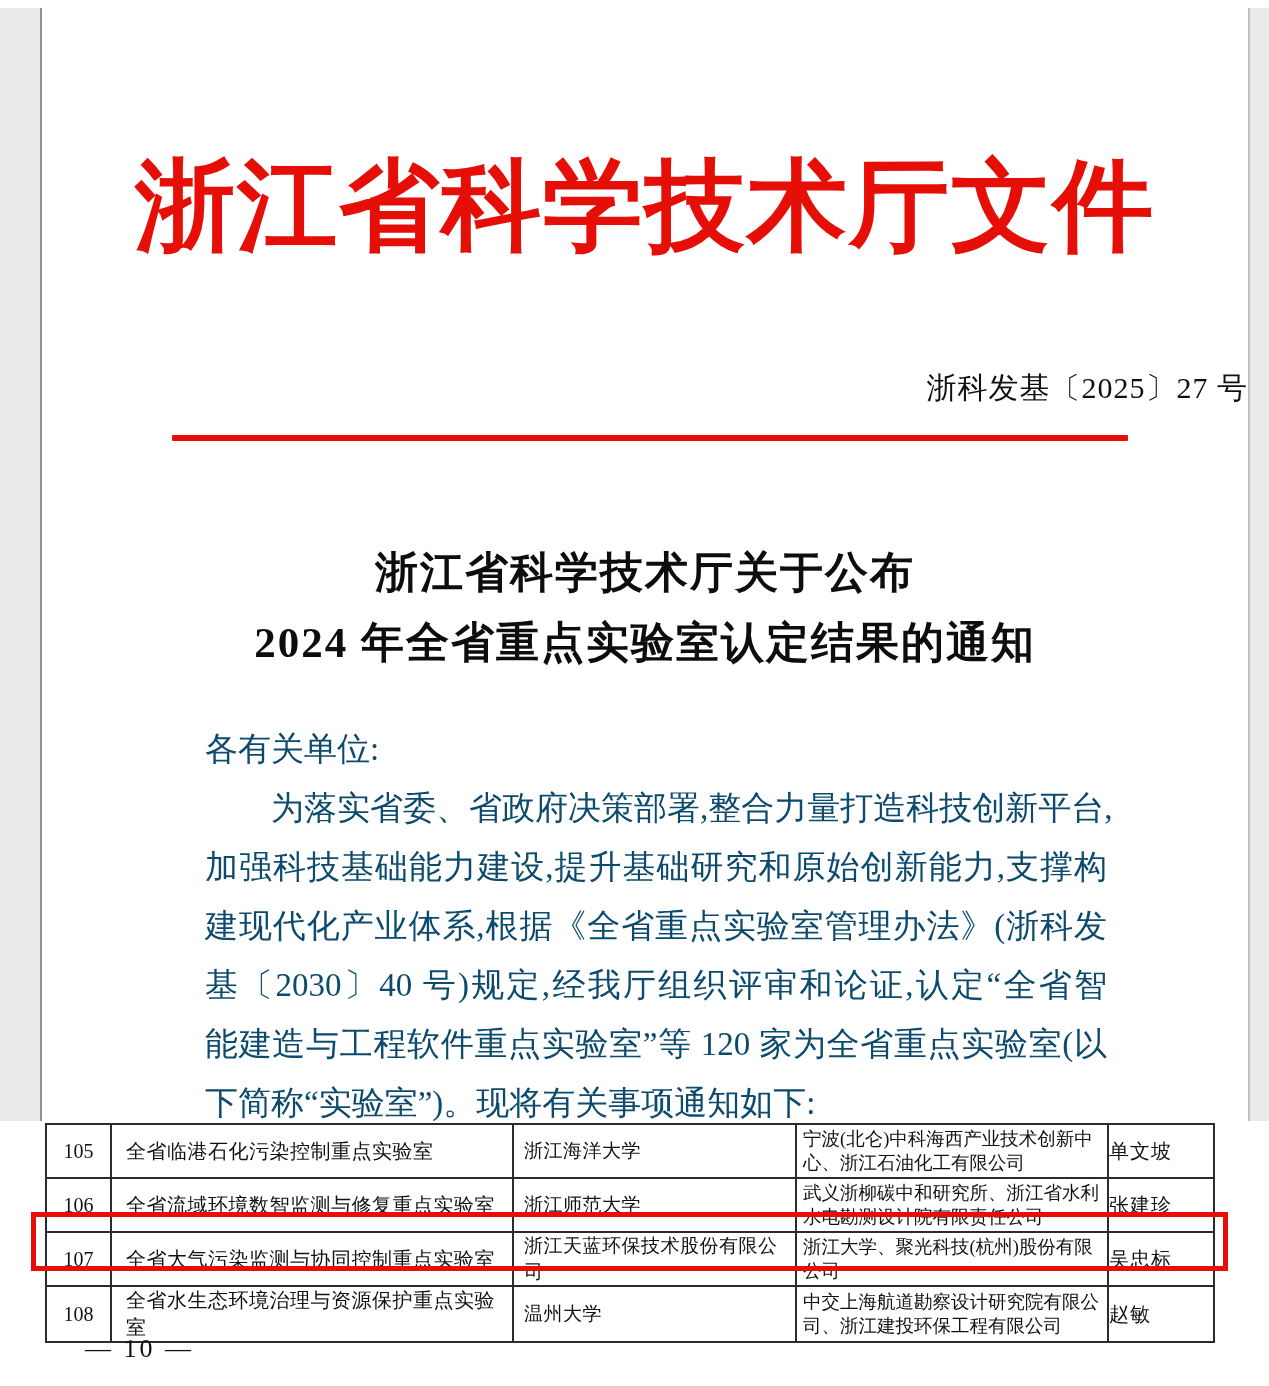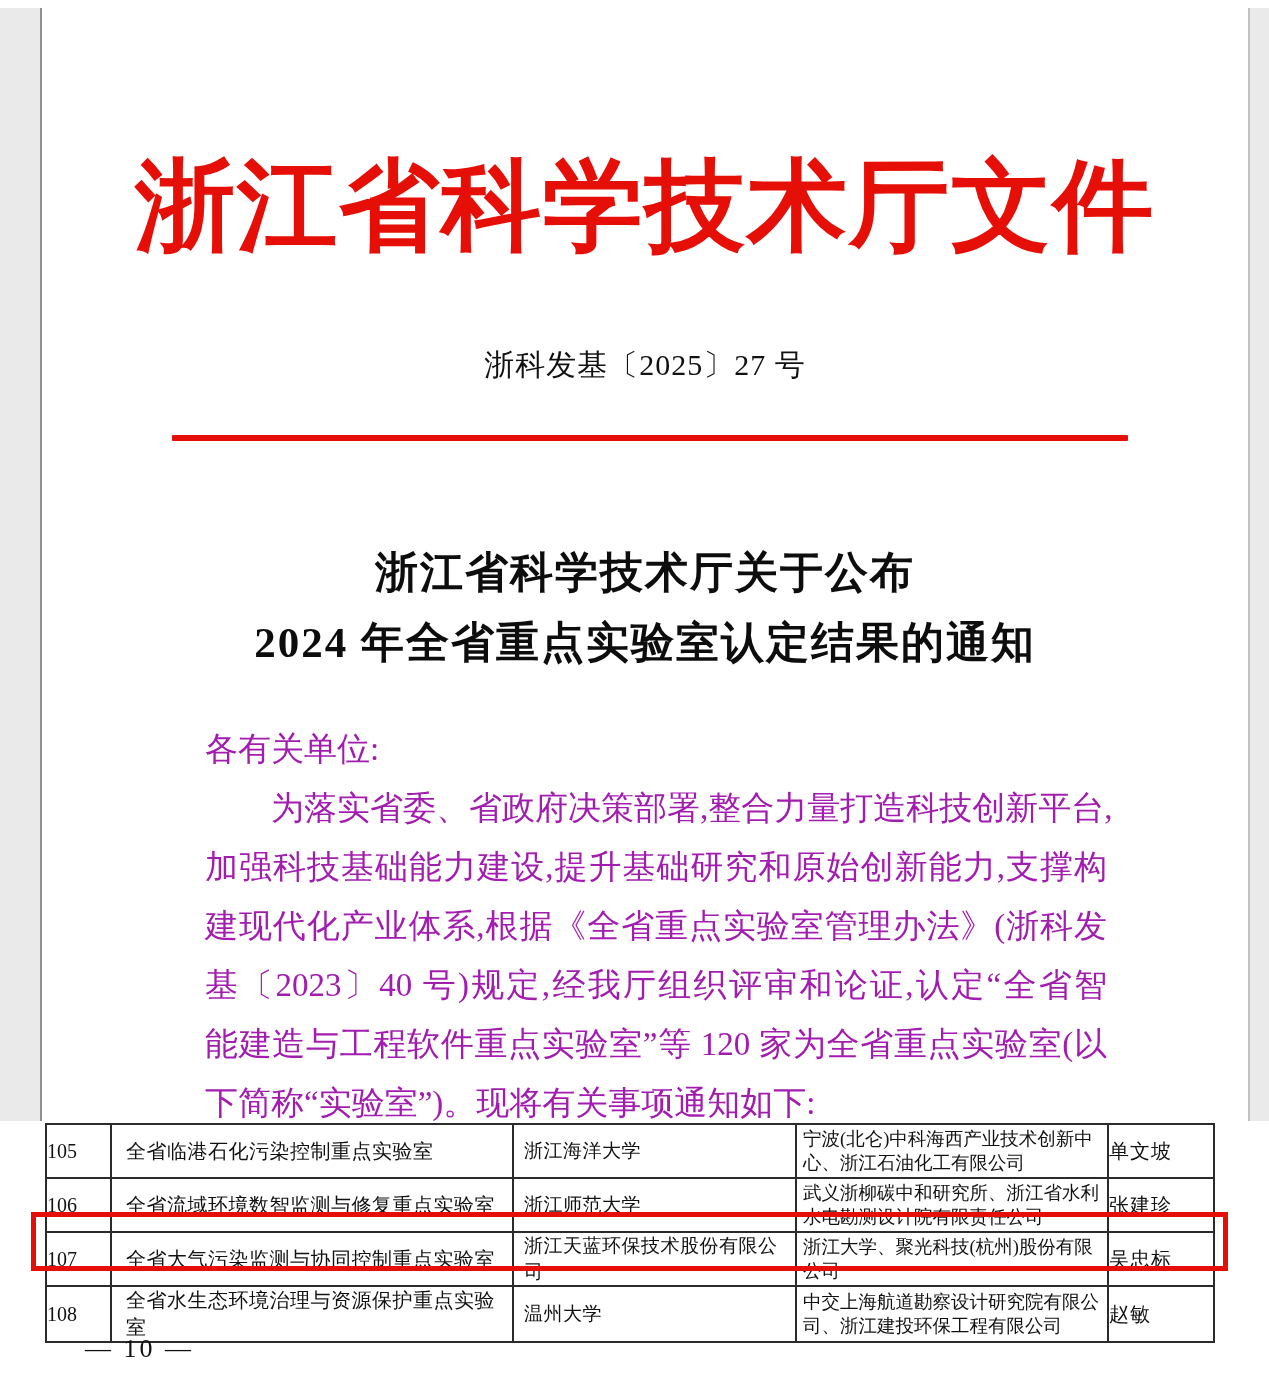--- a/index.html
+++ b/index.html
@@ -34,22 +34,22 @@
     text-align: center;
     font-size: 100px;
     font-weight: bold;
     letter-spacing: 2px;
     color: var(--accent);
     white-space: nowrap;
     line-height: 108px;
   }
   .doc-number {
     position: absolute;
-    top: 337px; left: 42px; width: 1206px;
-    text-align: center;
+    top: 360px; left: 42px; width: 1206px;
+    text-align: right;
     font-size: 30px;
     letter-spacing: 1px;
     color: #111;
   }
   .red-rule {
     position: absolute;
     top: 427px; left: 172px;
     width: 956px; height: 6px;
     background: var(--accent);
     border-radius: 1px;
@@ -66,21 +66,21 @@
   }
   .notice-title.line1 { top: 536px; }
   .notice-title.line2 { top: 606px; }
 
   .body-block {
     position: absolute;
     top: 712px; left: 205px;
     width: 902px;
     font-size: 33px;
     line-height: 59px;
-    color: #a21caf;
+    color: #0c4a6e;
   }
   .body-line { width: 902px; }
   .body-line.just {
     text-align: justify;
     -moz-text-align-last: justify;
     text-align-last: justify;
     white-space: nowrap;
   }
   .body-line.indent { text-indent: 66px; }
 
@@ -98,21 +98,21 @@
     border-collapse: collapse;
     table-layout: fixed;
     font-family: "Liberation Serif", "DejaVu Serif", serif;
   }
   table.labs td {
     border: 2px solid #2b2b2b;
     vertical-align: middle;
     color: #111;
     overflow: hidden;
   }
-  td.c-no  { text-align: left; font-size: 20px; }
+  td.c-no  { text-align: center; font-size: 20px; }
   td.c-lab { padding-left: 14px; font-size: 20px; letter-spacing: 0.5px; }
   td.c-org { padding-left: 10px; font-size: 19px; letter-spacing: 0.5px; }
   td.c-par { padding: 2px 3px 2px 6px; font-size: 18.5px; line-height: 24px; }
   td.c-dir { text-align: left; font-size: 20px; letter-spacing: 1px; }
   tr.r1 td { height: 50px; }
   tr.r2 td { height: 48px; }
   tr.r3 td { height: 52px; }
   tr.r4 td { height: 48px; }
 
   .highlight-box {
@@ -147,21 +147,21 @@
   <div class="red-rule"></div>
 
   <div class="notice-title line1">浙江省科学技术厅关于公布</div>
   <div class="notice-title line2">2024 年全省重点实验室认定结果的通知</div>
 
   <div class="body-block">
     <div class="body-line">各有关单位:</div>
     <div class="body-line just indent">为落实省委、省政府决策部署,整合力量打造科技创新平台,</div>
     <div class="body-line just">加强科技基础能力建设,提升基础研究和原始创新能力,支撑构</div>
     <div class="body-line just">建现代化产业体系,根据《全省重点实验室管理办法》(浙科发</div>
-    <div class="body-line just">基〔2023〕40 号)规定,经我厅组织评审和论证,认定“全省智</div>
+    <div class="body-line just">基〔2030〕40 号)规定,经我厅组织评审和论证,认定“全省智</div>
     <div class="body-line just">能建造与工程软件重点实验室”等 120 家为全省重点实验室(以</div>
     <div class="body-line">下简称“实验室”)。现将有关事项通知如下:</div>
   </div>
 
   <div class="table-section">
     <table class="labs">
       <colgroup>
         <col style="width:65px">
         <col style="width:402px">
         <col style="width:283px">

